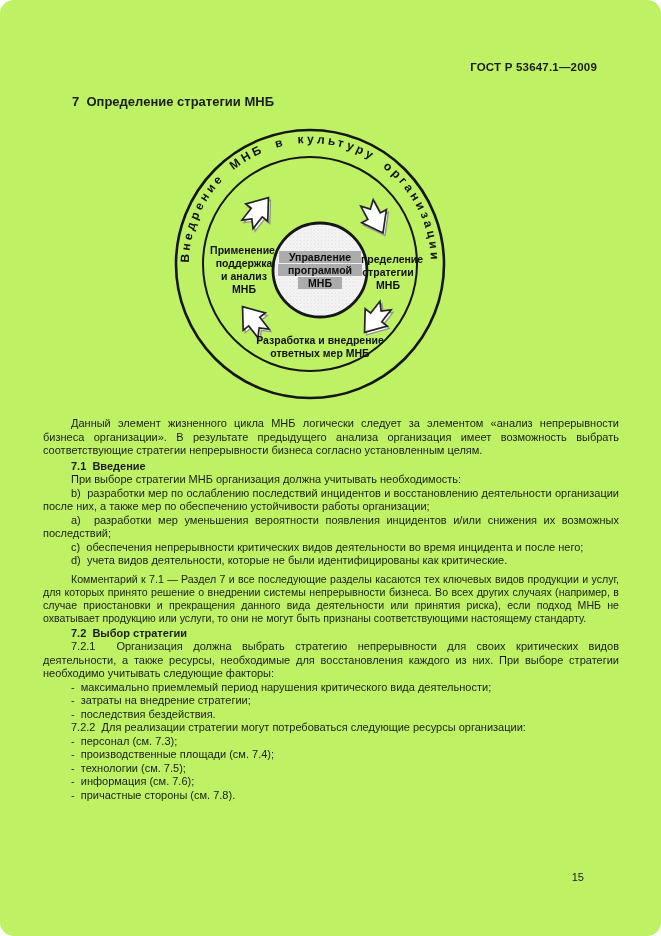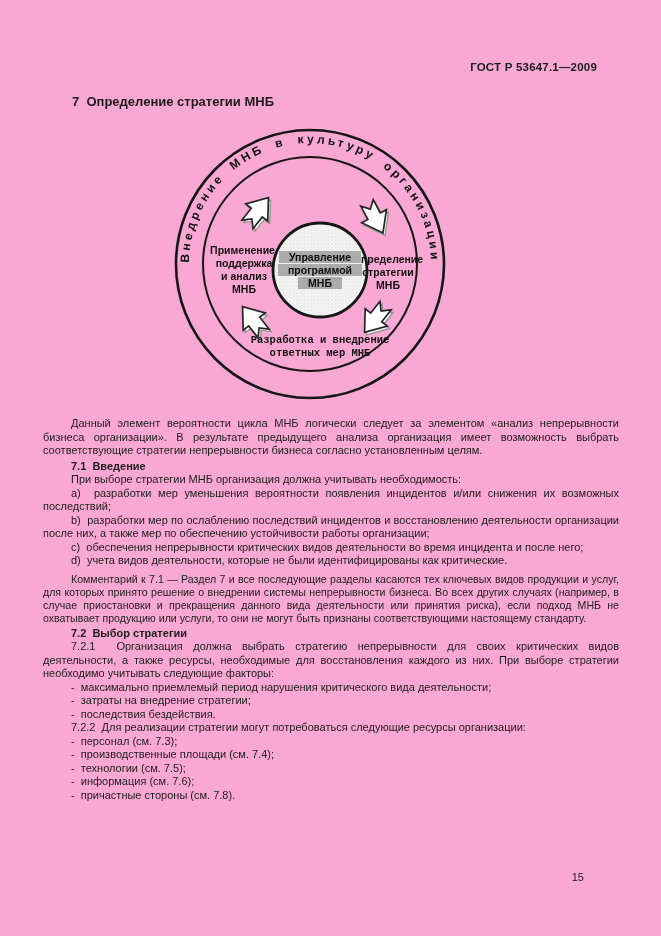--- a/index.html
+++ b/index.html
@@ -1,19 +1,20 @@
 <!DOCTYPE html>
 <html lang="ru"><head>
 <meta charset="utf-8">
 <style>
   html,body{margin:0;padding:0;background:#ffffff;}
   .page{
-    position:relative;width:661px;height:936px;background:#f9a8d4;
+    position:relative;width:661px;height:936px;background:#bef264;
     font-family:"Liberation Sans","DejaVu Sans",sans-serif;color:#1c1c1c;
     overflow:hidden;
+    border-radius:14px;
   }
   .doc-ref{
     position:absolute;top:61px;right:64px;
     font-size:11.5px;font-weight:bold;letter-spacing:.2px;
   }
   .section-title{
     position:absolute;top:94px;left:72px;margin:0;
     font-size:13px;font-weight:bold;
   }
   
@@ -28,21 +29,21 @@
   .arrow-shadow{fill:#ffffff;stroke:#949494;stroke-width:1.4;}
   .arrow-main{fill:#ffffff;stroke:#242424;stroke-width:1.7;stroke-linejoin:miter;}
   .dlabel{
     position:absolute;transform:translate(-50%,-50%);
     font-size:10.5px;line-height:13px;font-weight:bold;color:#111;
     text-align:center;white-space:pre-line;
   }
   .dlabel.top{left:160px;top:78px;}
   .dlabel.left{left:84px;top:156px;}
   .dlabel.right{left:228px;top:158px;}
-  .dlabel.bottom{left:160px;top:233px;font-family:Liberation Mono, monospace;}
+  .dlabel.bottom{left:160px;top:233px;}
   .center-label{
     position:absolute;left:160px;top:156px;transform:translate(-50%,-50%);
     text-align:center;
   }
   .center-label span{
     display:block;background:#ababab;color:#0d0d0d;
     font-size:10.5px;line-height:12px;font-weight:bold;
     padding:0 10px;margin:1px auto;width:max-content;
   }
   
@@ -118,25 +119,25 @@
 ответных мер МНБ</div>
 
     <div class="center-label">
       <span>Управление</span>
       <span>программой</span>
       <span>МНБ</span>
     </div>
   </div>
 
   <div class="body-text">
-    <p>Данный элемент вероятности цикла МНБ логически следует за элементом «анализ непрерывности бизнеса организации». В результате предыдущего анализа организация имеет возможность выбрать соответствующие стратегии непрерывности бизнеса согласно установленным целям.</p>
+    <p>Данный элемент жизненного цикла МНБ логически следует за элементом «анализ непрерывности бизнеса организации». В результате предыдущего анализа организация имеет возможность выбрать соответствующие стратегии непрерывности бизнеса согласно установленным целям.</p>
     <p class="h">7.1&nbsp;&nbsp;Введение</p>
     <p>При выборе стратегии МНБ организация должна учитывать необходимость:</p>
+    <p>b)&nbsp; разработки мер по ослаблению последствий инцидентов и восстановлению деятельности организации после них, а также мер по обеспечению устойчивости работы организации;</p>
     <p>a)&nbsp; разработки мер уменьшения вероятности появления инцидентов и/или снижения их возможных последствий;</p>
-    <p>b)&nbsp; разработки мер по ослаблению последствий инцидентов и восстановлению деятельности организации после них, а также мер по обеспечению устойчивости работы организации;</p>
     <p>c)&nbsp; обеспечения непрерывности критических видов деятельности во время инцидента и после него;</p>
     <p>d)&nbsp; учета видов деятельности, которые не были идентифицированы как критические.</p>
     <p class="comment">Комментарий к 7.1 — Раздел 7 и все последующие разделы касаются тех ключевых видов продукции и услуг, для которых принято решение о внедрении системы непрерывности бизнеса. Во всех других случаях (например, в случае приостановки и прекращения данного вида деятельности или принятия риска), если подход МНБ не охватывает продукцию или услуги, то они не могут быть признаны соответствующими настоящему стандарту.</p>
     <p class="h">7.2&nbsp;&nbsp;Выбор стратегии</p>
     <p>7.2.1&nbsp; Организация должна выбрать стратегию непрерывности для своих критических видов деятельности, а также ресурсы, необходимые для восстановления каждого из них. При выборе стратегии необходимо учитывать следующие факторы:</p>
     <p>-&nbsp; максимально приемлемый период нарушения критического вида деятельности;</p>
     <p>-&nbsp; затраты на внедрение стратегии;</p>
     <p>-&nbsp; последствия бездействия.</p>
     <p>7.2.2&nbsp; Для реализации стратегии могут потребоваться следующие ресурсы организации:</p>
     <p>-&nbsp; персонал (см. 7.3);</p>

